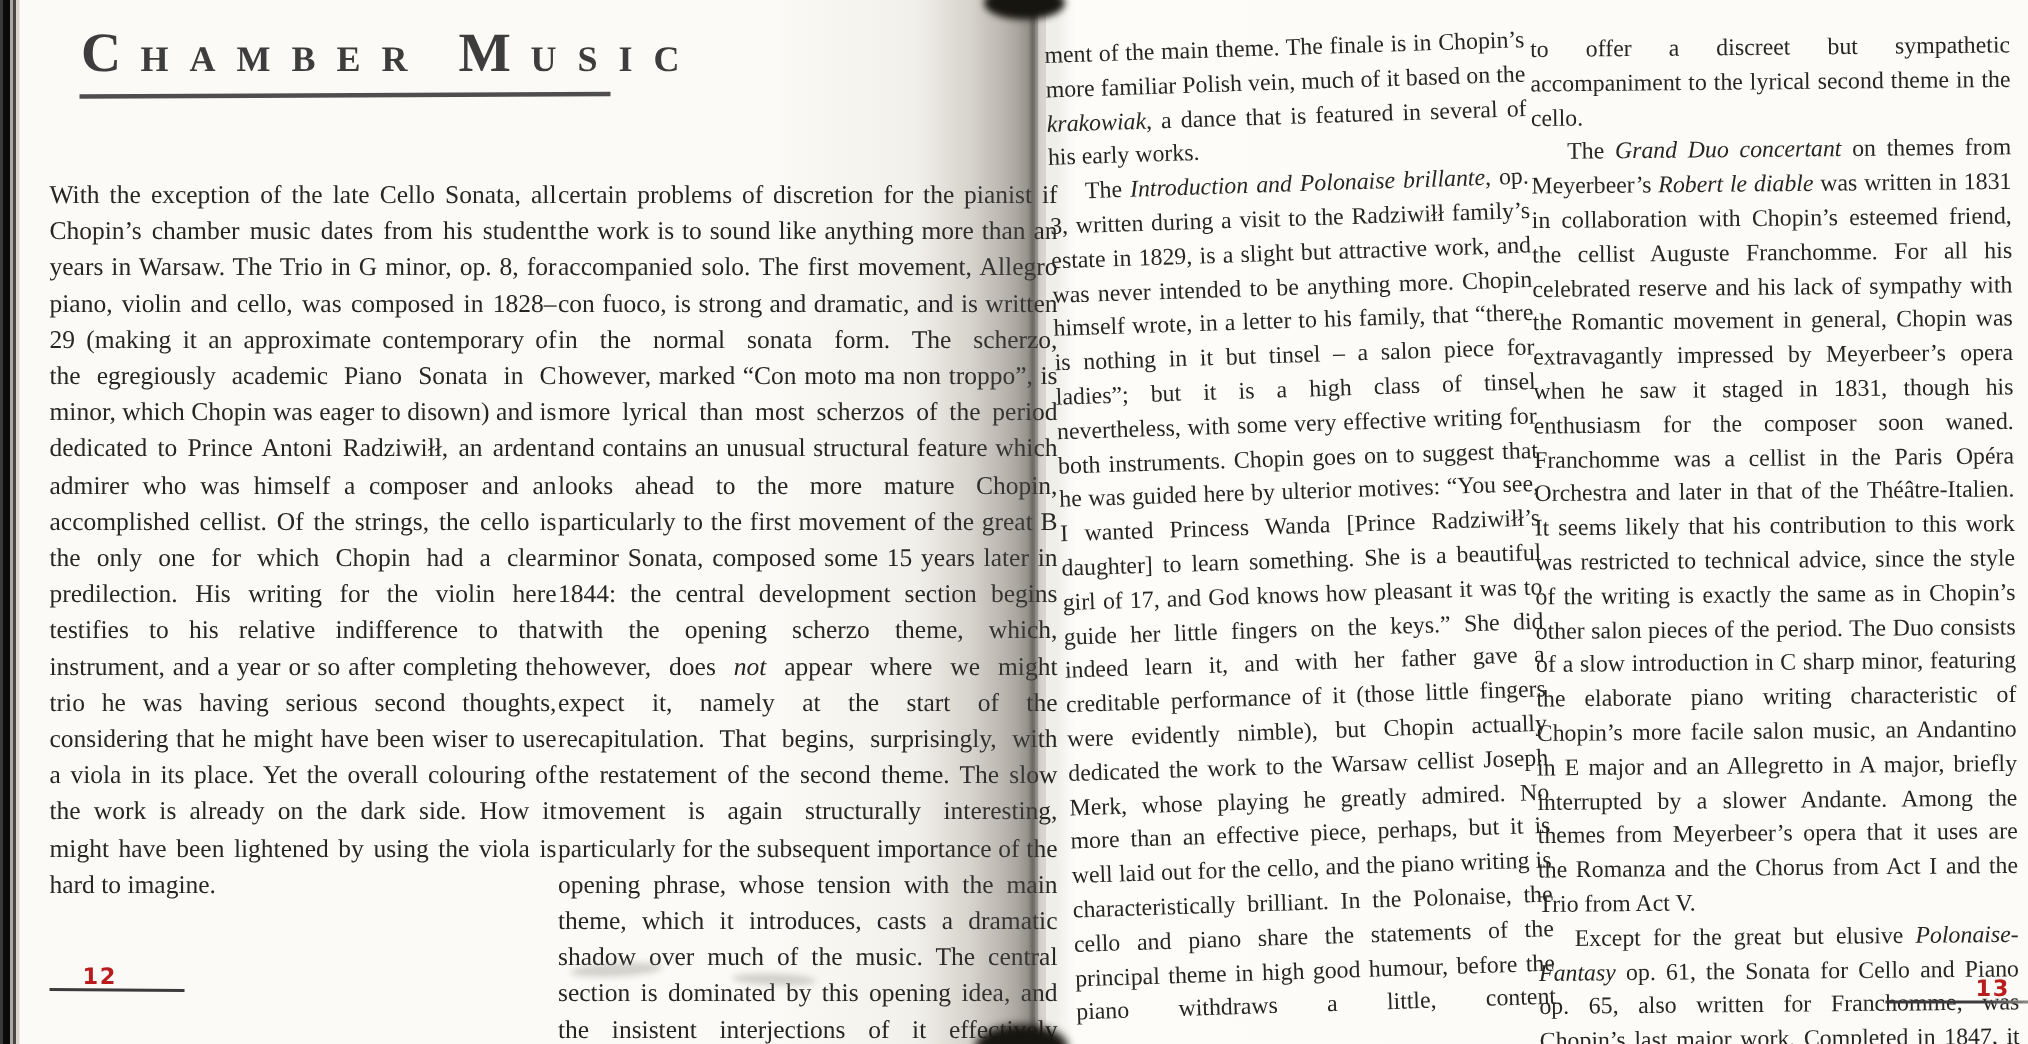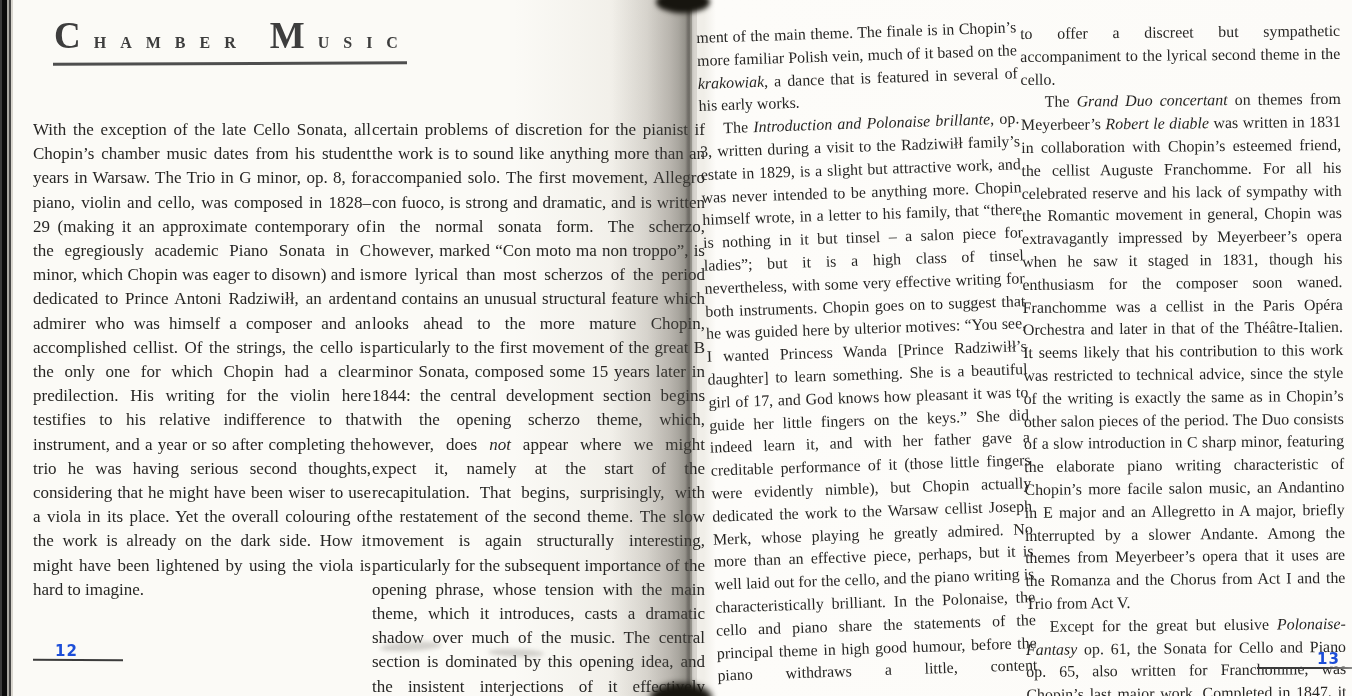--- a/index.html
+++ b/index.html
@@ -20,21 +20,21 @@
   .right-page {
     position:absolute; left:690px; top:0; width:662px; height:100%;
     background:linear-gradient(90deg,#a8a59d 0 2px,#d8d5cf 2px 7px,#f0eee8 7px 14px,#fdfcf9 26px,#fcfbf8 100%);
   }
   
   .header {
     position:absolute; left:54px; top:14px; color:#3d3d3d; white-space:nowrap;
     font-weight:600;
   }
   .header .cap   { font-size:37px; letter-spacing:13px; }
-  .header .small { font-size:16px; letter-spacing:14px; }
+  .header .small { font-size:24px; letter-spacing:14px; }
   .header .wgap  { display:inline-block; width:20px; }
   .header-rule {
     position:absolute; left:53px; top:62px; width:354px; height:3px;
     background:#4e4e4e; transform:rotate(-0.25deg);
   }
   
   .col {
     position:absolute; color:#272624; text-align:justify;
   }
   .leftcol  { font-size:17px; line-height:24.2px; }
@@ -42,21 +42,21 @@
   #col1 { left:33px;  top:118px; width:338px; }
   #col2 { left:372px; top:118px; width:333px; }
   #col3 { left:696px; top:27px;  width:320px; transform:rotate(-1.9deg);  transform-origin:0 0; }
   #col4 { left:1020px; top:23px; width:320px; transform:rotate(-0.55deg); transform-origin:0 0; }
   .col p { text-align:justify; }
   .col p.indent { text-indent:24px; }
   .col p.fill { text-align-last:justify; }
   
   .pagenum {
     position:absolute; font-family:"DejaVu Sans", sans-serif; font-weight:bold;
-    font-size:15px; color:#1d4ed8; letter-spacing:1px;
+    font-size:15px; color:#b91c1c; letter-spacing:1px;
   }
   #pn12 { left:55px;  top:642px; }
   #pn13 { left:1317px; top:650px; }
   .pnrule { position:absolute; height:2px; background:#3b3b3b; }
   #rule12 { left:33px;  top:659px; width:90px; transform:rotate(0.4deg); }
   #rule13 { left:1257px; top:667px; width:95px; background:linear-gradient(90deg,#3b3b3b 70%,#8a8a88 100%); }
   
   .spine-shade {
     position:absolute; left:612px; top:0; width:78px; height:100%; pointer-events:none;
     background:linear-gradient(90deg,rgba(110,107,99,0) 0%,rgba(110,107,99,0.12) 45%,rgba(92,89,82,0.34) 85%,rgba(70,68,62,0.48) 100%);

